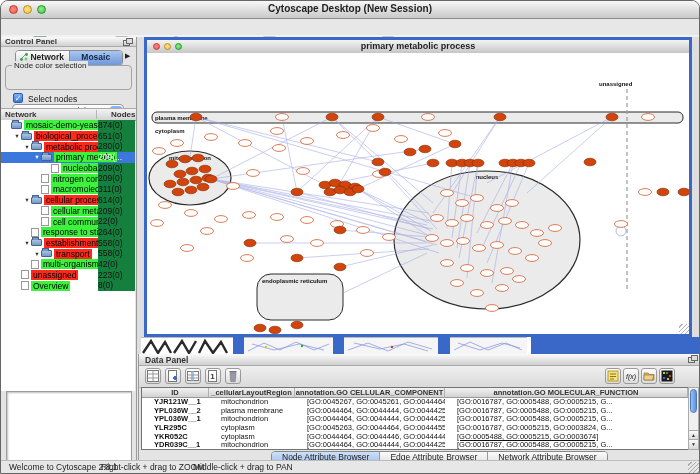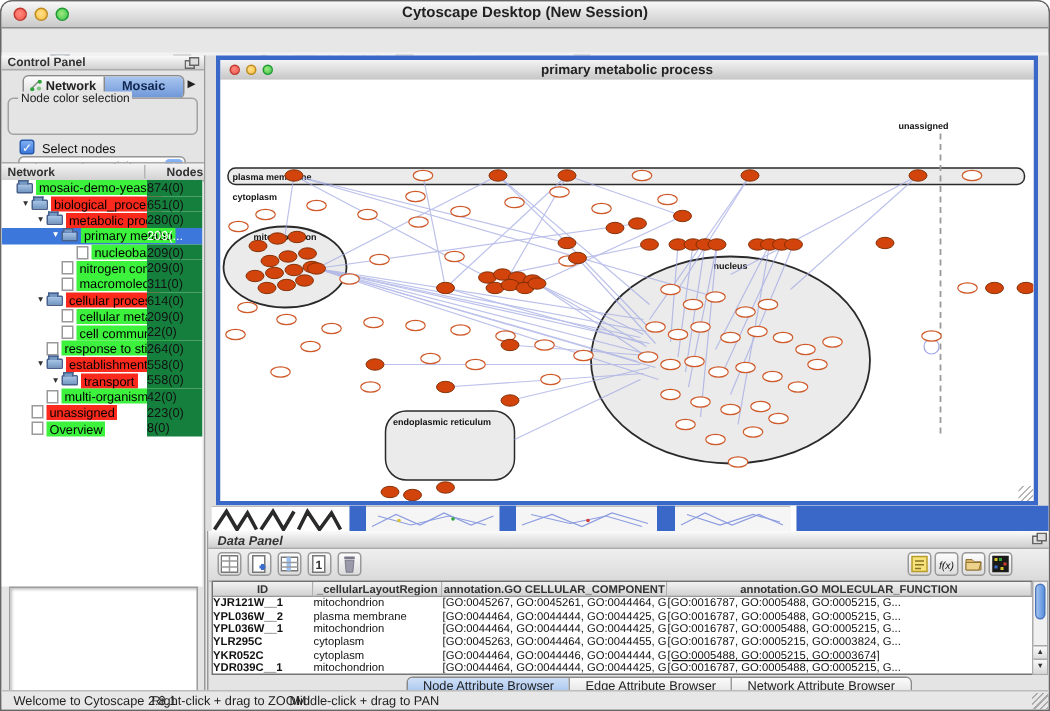--- a/index.html
+++ b/index.html
@@ -64,29 +64,29 @@
   .vtitle .t{text-align:center;font-size:9px;font-weight:bold;color:#222;line-height:12px;}
   .vcanvas{position:absolute;left:0;right:0;top:13px;bottom:0;background:#fff;overflow:hidden;}
   .grip{position:absolute;right:0;bottom:0;width:10px;height:10px;background:repeating-linear-gradient(135deg,transparent 0 2px,#b5b5b5 2px 3px);}
   
   .bgstrip{position:absolute;left:140px;top:336px;width:560px;height:17px;background:#e2e2e2;overflow:hidden;}
   .bseg{position:absolute;top:0;bottom:0;}
   .bblue{background:#3a68c8;}
   .bsketch{background:#f5f5f5;border-top:1px solid #bbb;box-sizing:border-box;}
   
   .dpanel{position:absolute;left:137px;top:353px;width:563px;height:109px;background:#e4e4e4;border-left:1px solid #9a9a9a;box-sizing:border-box;}
-  .dphdr{position:absolute;left:0;right:0;top:0;height:12px;background:linear-gradient(#fbfbfb,#cfcfcf);border-bottom:1px solid #aaa;font-size:8.5px;font-weight:bold;color:#333;line-height:12px;padding-left:6px;box-sizing:border-box;font-style:italic;}
+  .dphdr{position:absolute;left:0;right:0;top:0;height:12px;background:linear-gradient(#fbfbfb,#cfcfcf);border-bottom:1px solid #aaa;font-size:8.5px;font-weight:bold;color:#333;line-height:12px;padding-left:6px;box-sizing:border-box;}
   .dtools{position:absolute;left:0;right:0;top:12px;height:21px;background:linear-gradient(#efefef,#dadada);border-bottom:1px solid #b8b8b8;}
   .dbtn{position:absolute;top:2px;width:16px;height:16px;border:1px solid #9a9a9a;border-radius:3px;background:linear-gradient(#fdfdfd,#dcdcdc);box-sizing:border-box;}
   .dbtn svg{width:12px;height:12px;display:block;margin:1px auto;}
   .dtable{position:absolute;left:2px;top:33px;width:548px;height:63px;background:#fff;border:1px solid #737373;box-sizing:border-box;overflow:hidden;}
   .thdr{display:flex;height:10px;}
   .th{background:linear-gradient(#f2f2f2,#d2d2d2);border-right:1px solid #b0b0b0;border-bottom:1px solid #999;font-size:7.5px;font-weight:bold;color:#333;text-align:center;line-height:9px;overflow:hidden;white-space:nowrap;box-sizing:border-box;flex:none;}
   .drow{display:flex;height:8.7px;}
-  .td{font-size:7.5px;color:#111;line-height:8.7px;padding-left:0;white-space:nowrap;overflow:hidden;box-sizing:border-box;flex:none;}
+  .td{font-size:7.5px;color:#111;line-height:8.7px;padding-left:12px;white-space:nowrap;overflow:hidden;box-sizing:border-box;flex:none;}
   .td.b{font-weight:bold;}
   .vscroll{position:absolute;right:2px;top:33px;width:11px;height:63px;background:#f0f0f0;border:1px solid #aaa;box-sizing:border-box;}
   .vthumb{position:absolute;left:1px;right:1px;top:1px;height:22px;background:linear-gradient(90deg,#9ec2f2,#5c90dd);border-radius:4px;border:1px solid #4a77bb;}
   .varr{position:absolute;left:0;right:0;height:9px;background:linear-gradient(#fafafa,#d8d8d8);border-top:1px solid #aaa;font-size:5px;text-align:center;line-height:9px;color:#333;}
   .dtabs{position:absolute;left:132px;top:97px;height:12px;display:flex;border:1px solid #8a8a8a;border-radius:4px;overflow:hidden;background:#fff;}
   .dtab{font-size:8.5px;color:#222;line-height:11px;padding:0 10px;background:linear-gradient(#fbfbfb,#e0e0e0);border-right:1px solid #9a9a9a;white-space:nowrap;}
   .dtab:last-child{border-right:none;}
   .dtab.on{background:linear-gradient(#cfe0f7,#9fc0ee);}
   
   .statusbar{position:absolute;left:0;right:0;bottom:0;height:12px;background:#e7e7e7;border-top:1px solid #bcbcbc;font-size:8.5px;color:#222;}

